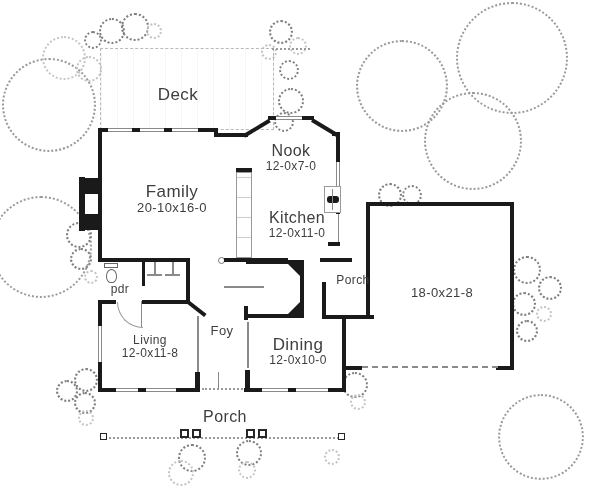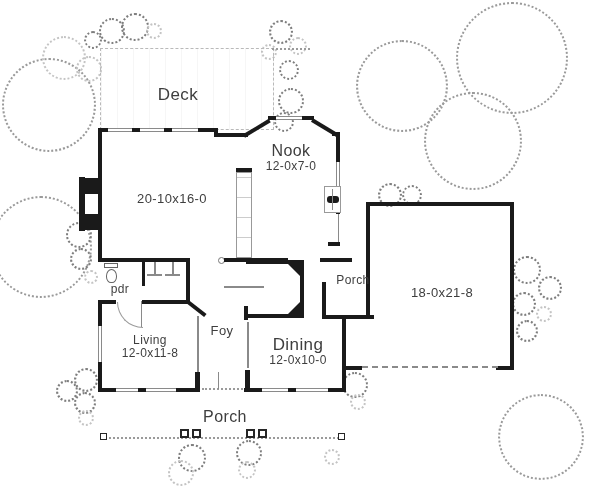--- a/index.html
+++ b/index.html
@@ -175,21 +175,26 @@
   <div class="post" style="left:258px;top:429px"></div>
 
   <div class="room-label" style="left:178px;top:95px">
     <div class="room-name">Deck</div>
   </div>
   <div class="room-label" style="left:291px;top:158px">
     <div class="room-name" style="font-size:16px">Nook</div>
     <div class="room-dims">12-0x7-0</div>
   </div>
   <div class="room-label" style="left:172px;top:199px">
+    <div class="room-name">Family</div>
     <div class="room-dims" style="font-size:13px">20-10x16-0</div>
+  </div>
+  <div class="room-label" style="left:297px;top:225px">
+    <div class="room-name" style="font-size:16px">Kitchen</div>
+    <div class="room-dims">12-0x11-0</div>
   </div>
   <div class="room-label" style="left:442px;top:293px">
     <div class="room-dims" style="font-size:13px">18-0x21-8</div>
   </div>
   <div class="room-label" style="left:353px;top:281px">
     <div class="room-name" style="font-size:12px">Porch</div>
   </div>
   <div class="room-label" style="left:120px;top:290px">
     <div class="room-name" style="font-size:12px">pdr</div>
   </div>

